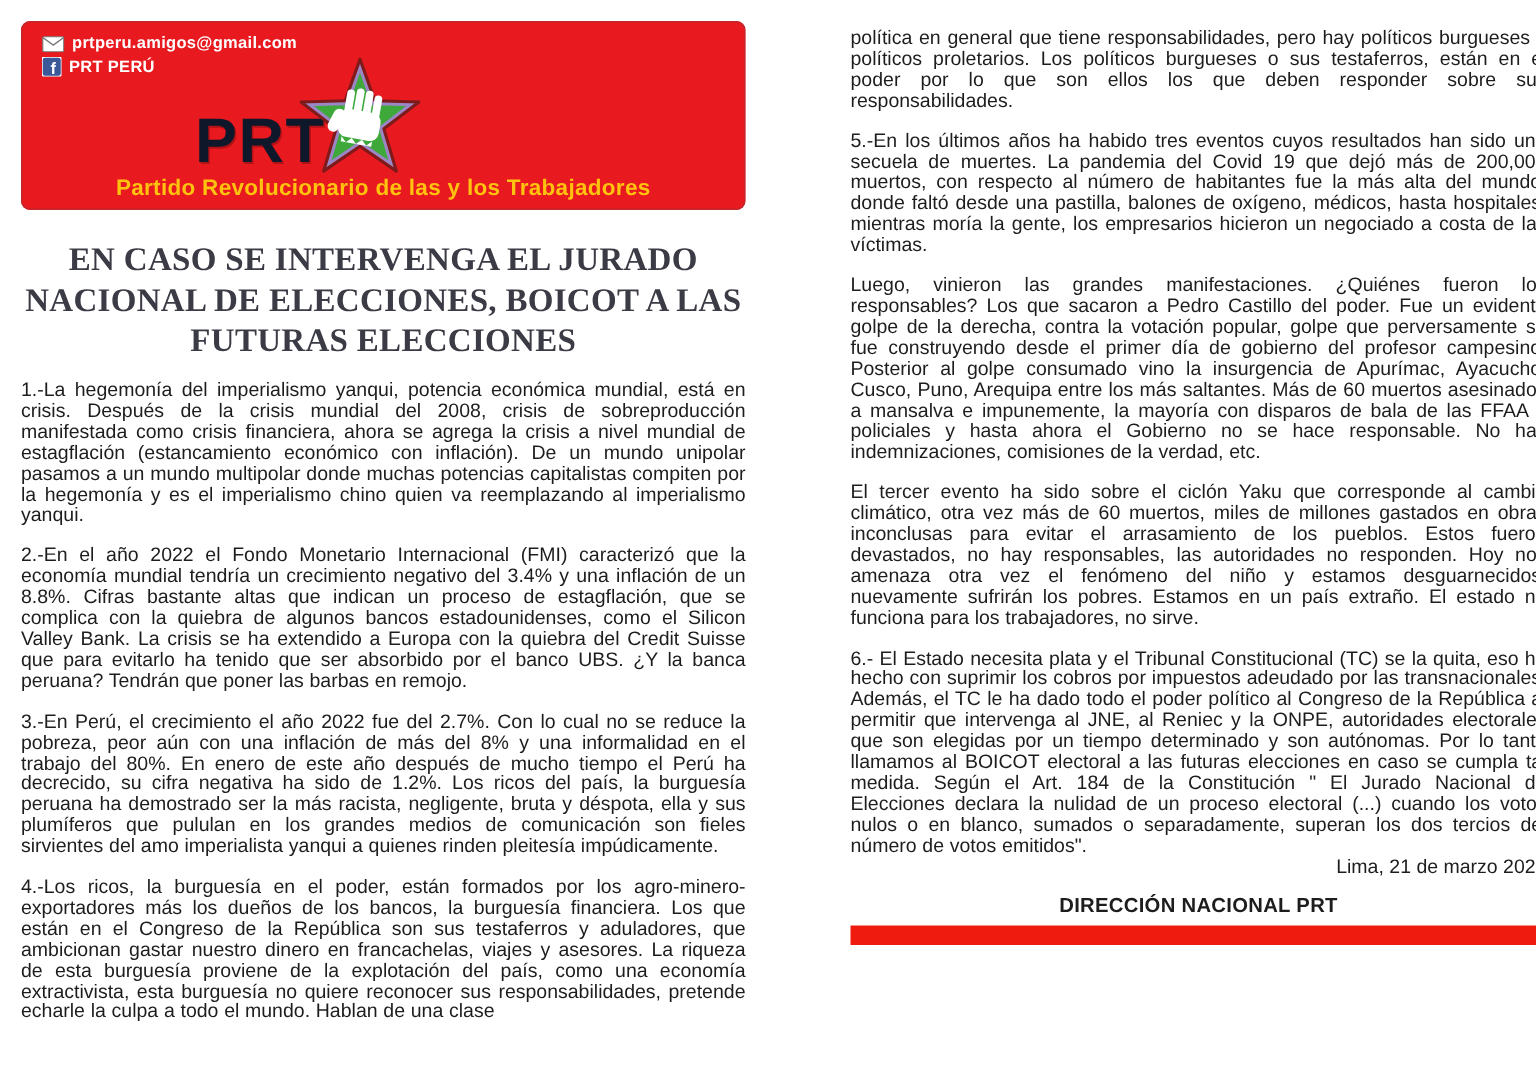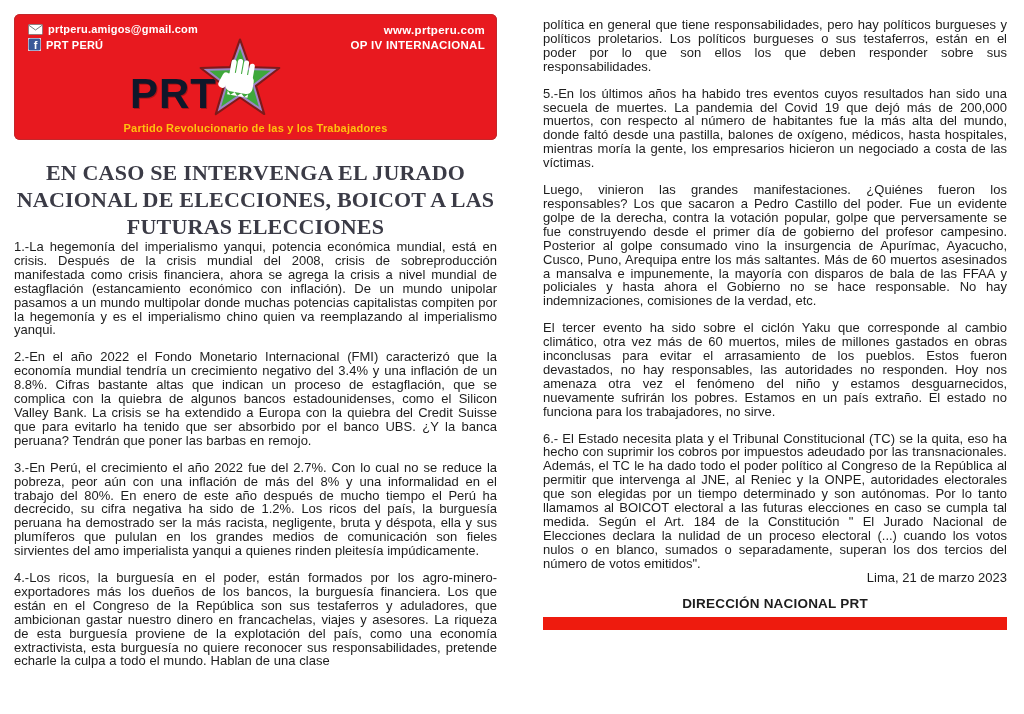--- a/index.html
+++ b/index.html
@@ -1,48 +1,48 @@
 <!DOCTYPE html>
 <html lang="es"><head>
 <meta charset="utf-8">
 <style>
   * { margin:0; padding:0; box-sizing:border-box; }
   html,body { width:1024px; height:714px; background:#ffffff; overflow:hidden; }
   body { font-family:"Liberation Sans", sans-serif; color:#1d1d1d; }
-  .page { display:flex; padding:14px 14px 0 14px; gap:46px; }
+  .page { display:flex; padding:14px 14px 0 14px; gap:70px; }
   .col-left { width:483px; flex:0 0 483px; }
   .col-right { width:464px; flex:0 0 464px; padding-top:4px; }
 
   
   .banner {
     position:relative; height:126px; border-radius:6px;
     background:#e8191f; box-shadow:0 0 0 1px #c3272b inset;
   }
   .banner-top { display:flex; justify-content:space-between; padding:9px 12px 0 14px; }
   .contact { display:flex; flex-direction:column; gap:3px; }
   .contact-row { display:flex; align-items:center; gap:5px; color:#fff; font-size:11px; font-weight:bold; letter-spacing:.2px; }
   .right-links { text-align:right; color:#fff; font-size:11.5px; font-weight:bold; line-height:15px; letter-spacing:.3px; }
   .banner-acronym {
     position:absolute; left:116px; top:56px; color:#0f172a;
     font-size:42px; font-weight:bold; letter-spacing:1px;
     text-shadow:1px 1px 0 #b01216;
   }
   .banner-star { position:absolute; left:183px; top:20px; width:86px; height:90px; }
   .banner-tagline {
     position:absolute; left:0; right:0; bottom:6px; text-align:center;
-    color:#ffc20e; font-size:11px; font-weight:bold; letter-spacing:.2px;
+    color:#ffc20e; font-size:15px; font-weight:bold; letter-spacing:.2px;
   }
   .icon-box { display:inline-flex; align-items:center; justify-content:center; }
 
   
   .headline { margin-top:19px; text-align:center; color:#3b3b46; font-weight:bold;
               font-size:22px; line-height:27px; letter-spacing:.2px;font-family:Liberation Serif, serif; }
 
   
-  .paras { }
+  .paras { margin-top:13px; }
   .para { font-size:13px; line-height:13.9px; text-align:justify; margin-bottom:13px;
           word-spacing:.2px; }
   .col-right .para:last-child { margin-bottom:0; }
 
   .date-line { font-size:13px; line-height:14px; text-align:right; margin-top:0; }
   .signature { font-size:13.5px; font-weight:bold; text-align:center; margin-top:11px; letter-spacing:.2px; }
   .footer-bar { height:13px; margin-top:6px; background:#ee1b0e; }
 </style>
 </head>
 <body>
@@ -65,24 +65,20 @@
           </div>
           <div class="contact-row">
             <span class="icon-box">
               <svg width="13" height="13" viewBox="0 0 13 13">
                 <rect x="0" y="0" width="13" height="13" rx="2" fill="#3b5998" stroke="#ffffff" stroke-width="1"></rect>
                 <text x="7.6" y="11" font-size="11" font-weight="bold" fill="#ffffff" text-anchor="middle" font-family="Liberation Sans, sans-serif">f</text>
               </svg>
             </span>
             <span>PRT PERÚ</span>
           </div>
-        </div>
-        <div class="right-links">
-          <div>www.prtperu.com</div>
-          <div>OP IV INTERNACIONAL</div>
         </div>
       </div>
 
       <div class="banner-acronym">PRT</div>
 
       <svg class="banner-star" viewBox="0 0 100 100">
 
         <polygon points="50,4 61.5,36.2 95.7,37.2 68.5,58 78.2,90.8 50,71.5 21.8,90.8 31.5,58 4.3,37.2 38.5,36.2" fill="#9c86c6" stroke="#7e1a1a" stroke-width="2.4" stroke-linejoin="round"></polygon>
 
         <polygon points="50,14.6 58.9,39.7 85.6,40.4 64.5,56.7 72,82.3 50,67.2 28,82.3 35.5,56.7 14.4,40.4 41.1,39.7" fill="#3ea83b"></polygon>

